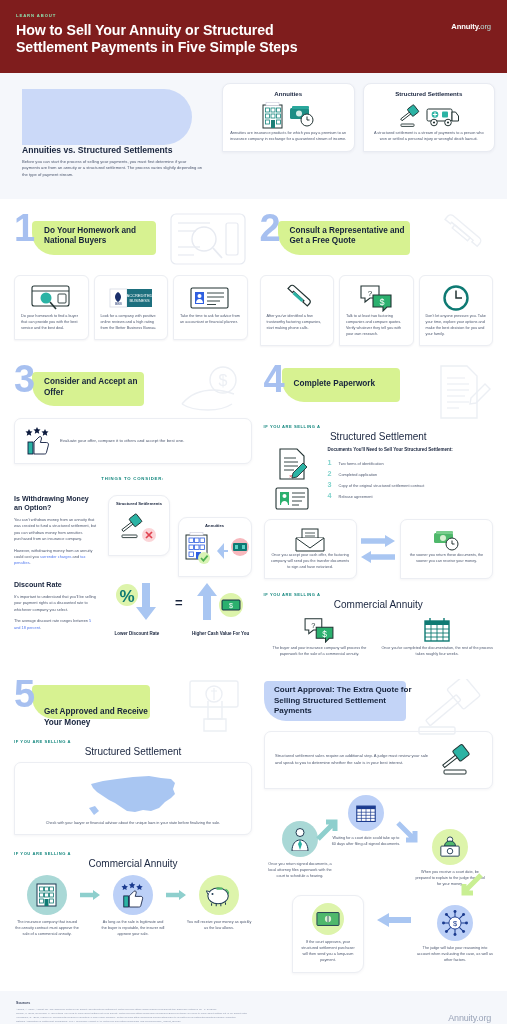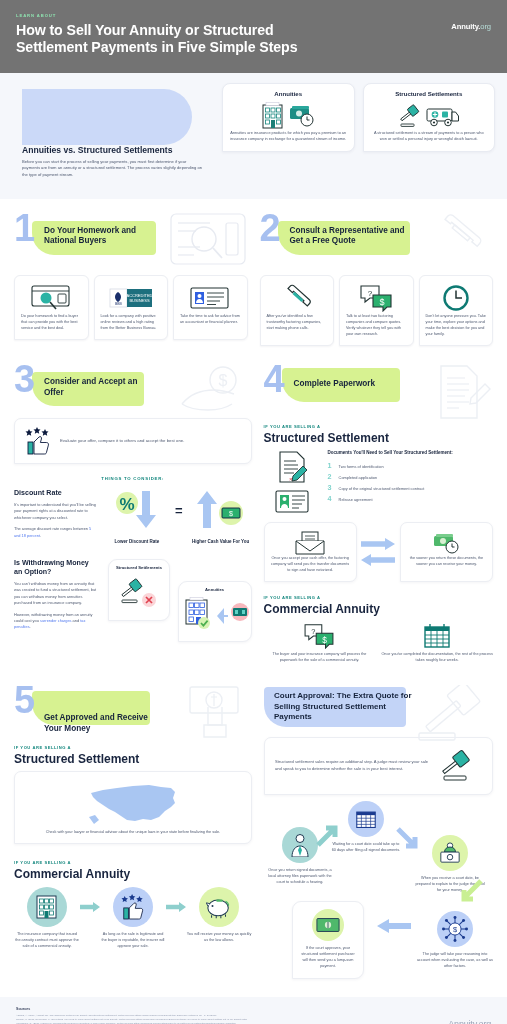--- a/index.html
+++ b/index.html
@@ -6,21 +6,21 @@
   body {
     width: 507px;
     background: #ffffff;
     font-family: "Liberation Sans", sans-serif;
     color: #1b2a4a;
     -webkit-font-smoothing: antialiased;
   }
 
   
   .hdr {
-    background: #737373;
+    background: #7f1d1d;
     padding: 13px 16px 16px 16px;
     position: relative;
     min-height: 56px;
   }
   .hdr-eyebrow {
     font-size: 4.2px;
     letter-spacing: 0.9px;
     font-weight: bold;
     color: #8fe3b0;
     text-transform: uppercase;
@@ -52,24 +52,25 @@
   }
   .eyebrow-teal {
     font-size: 4.1px;
     font-weight: bold;
     letter-spacing: 0.55px;
     color: #12867d;
     text-transform: uppercase;
     margin-bottom: 2px;
   }
   .sub-h {
-    font-size: 12px;
-    font-weight: bold;
+    font-size: 10px;
+    font-weight: normal;
     color: #19253f;
     margin-bottom: 5px;
+    text-align: center;
   }
   .body-txt { font-size: 4.15px; line-height: 1.62; color: #4e5970; }
   .lnk { color: #4f77ef; }
 
   
   .intro-wrap {
     background: #f5f7fb;
     padding: 10px 12px 14px 12px;
     display: flex;
     gap: 10px;
@@ -489,20 +490,66 @@
           <path d="M20 2 l1.1 2.2 2.4 .4 -1.8 1.7 .5 2.4 -2.2 -1.2 -2.2 1.2 .5 -2.4 -1.8 -1.7 2.4 -.4z"></path>
         </g>
         <rect x="3" y="15" width="5" height="12" fill="#2bb3a4" stroke="#0d1b3e" stroke-width="0.9"></rect>
         <path d="M9 27 V15 l5 -5 c1.5 -1 3 0 2.4 2 l-1 3.5 h6 c1.6 0 2.4 1.2 2 2.6 l-2 7.6 c-.3 1.2 -1.2 1.3 -2.2 1.3 z" fill="#fff" stroke="#0d1b3e" stroke-width="0.9"></path>
       </svg>
       <div class="body-txt" style="font-size:4.3px;">Evaluate your offer, compare it to others and accept the best one.</div>
     </div>
 
     <div class="tt-label">THINGS TO CONSIDER:</div>
 
+    <div class="two-col" style="margin-top:14px;">
+      <div class="tc-txt">
+        <div class="tc-h">Is Withdrawing Money an Option?</div>
+        <div class="tc-p">You can't withdraw money from an annuity that was created to fund a structured settlement, but you can withdraw money from annuities purchased from an insurance company.</div>
+        <div class="tc-p"><span>However, withdrawing money from an annuity could cost you </span><span class="lnk">surrender charges</span><span> and </span><span class="lnk">tax penalties</span><span>.</span></div>
+      </div>
+      <div class="tc-art" style="position:relative; height:86px;">
+        <div class="card" style="position:absolute; left:2px; top:0; width:62px; padding:5px 4px 7px 4px; text-align:center;">
+          <div style="font-size:4.2px; font-weight:bold; color:#17233c; line-height:1.3; margin-bottom:4px;">Structured Settlements</div>
+          <svg width="42" height="34" viewBox="0 0 42 34">
+            <g transform="rotate(-38 16 14)">
+              <rect x="3" y="11" width="14" height="2.4" fill="#fff" stroke="#233" stroke-width="0.9"></rect>
+              <rect x="15" y="7" width="9" height="10" rx="1" fill="#2bb3a4" stroke="#233" stroke-width="0.9"></rect>
+            </g>
+            <rect x="4" y="25" width="15" height="2.6" rx="0.6" fill="#fff" stroke="#233" stroke-width="0.9"></rect>
+            <circle cx="31" cy="25" r="7" fill="#fbd5d8"></circle>
+            <path d="M28 22 l6 6 M34 22 l-6 6" stroke="#e0424f" stroke-width="1.7"></path>
+          </svg>
+        </div>
+        <div class="card" style="position:absolute; right:0; top:22px; width:74px; padding:5px 4px 7px 4px; text-align:center;">
+          <div style="font-size:4.2px; font-weight:bold; color:#17233c; line-height:1.3; margin-bottom:3px;">Annuities</div>
+          <svg width="66" height="34" viewBox="0 0 66 34">
+            <rect x="3" y="4" width="21" height="24" fill="#fff" stroke="#233" stroke-width="1"></rect>
+            <rect x="7" y="1.5" width="13" height="2.5" fill="#fff" stroke="#ccd" stroke-width="0.6"></rect>
+            <g fill="none" stroke="#2f5fe0" stroke-width="0.8">
+              <rect x="6" y="7" width="4.5" height="4.5"></rect>
+                <rect x="11.5" y="7" width="4.5" height="4.5"></rect>
+                <rect x="17" y="7" width="4.5" height="4.5"></rect>
+              <rect x="6" y="14" width="4.5" height="4.5"></rect>
+                <rect x="11.5" y="14" width="4.5" height="4.5"></rect>
+                <rect x="17" y="14" width="4.5" height="4.5"></rect>
+              <rect x="6" y="21" width="4.5" height="4.5"></rect>
+            </g>
+            <rect x="13" y="21" width="5" height="7" fill="#2f5fe0"></rect>
+            <circle cx="21" cy="27" r="6" fill="#d8f3b4"></circle>
+            <path d="M18 27 l2.4 2.6 l4.2 -5" stroke="#4caf50" stroke-width="1.7" fill="none"></path>
+            <path d="M30 12 h14 v4 h7 l-8 7 l-8 -7 h7 v-4 z" fill="#a9c6f2" transform="rotate(90 40 17)"></path>
+            <circle cx="57" cy="16" r="9" fill="#f7b8bd"></circle>
+            <rect x="50" y="12" width="14" height="8" rx="1" fill="#0e7a73"></rect>
+            <rect x="52" y="14" width="3" height="4" fill="#5fd3c6"></rect>
+            <rect x="59" y="14" width="3" height="4" fill="#5fd3c6"></rect>
+          </svg>
+        </div>
+      </div>
+    </div>
+
     <div class="two-col">
       <div class="tc-txt">
         <div class="tc-h">Discount Rate</div>
         <div class="tc-p">It's important to understand that you'll be selling your payment rights at a discounted rate to whichever company you select.</div>
         <div class="tc-p"><span>The average discount rate ranges between </span><span class="lnk">5 and 18 percent</span><span>.</span></div>
       </div>
       <div class="tc-art">
         <div class="eq-row">
           <div class="eq-col">
             <svg width="52" height="42" viewBox="0 0 52 42">
@@ -515,66 +562,20 @@
           <div class="eq-sign">=</div>
           <div class="eq-col">
             <svg width="52" height="42" viewBox="0 0 52 42">
               <path d="M8 39 h8 V15 h6 L12 2 L2 15 h6 z" fill="#a9c6f2"></path>
               <circle cx="36" cy="24" r="12" fill="#ddf4ab"></circle>
               <rect x="27" y="19" width="18" height="10" rx="1" fill="#2bb06e" stroke="#0d1b3e" stroke-width="0.9"></rect>
               <text x="36" y="27" font-size="7" fill="#fff" text-anchor="middle" font-family="Liberation Sans">$</text>
             </svg>
             <div class="eq-cap">Higher Cash Value For You</div>
           </div>
-        </div>
-      </div>
-    </div>
-
-    <div class="two-col" style="margin-top:14px;">
-      <div class="tc-txt">
-        <div class="tc-h">Is Withdrawing Money an Option?</div>
-        <div class="tc-p">You can't withdraw money from an annuity that was created to fund a structured settlement, but you can withdraw money from annuities purchased from an insurance company.</div>
-        <div class="tc-p"><span>However, withdrawing money from an annuity could cost you </span><span class="lnk">surrender charges</span><span> and </span><span class="lnk">tax penalties</span><span>.</span></div>
-      </div>
-      <div class="tc-art" style="position:relative; height:86px;">
-        <div class="card" style="position:absolute; left:2px; top:0; width:62px; padding:5px 4px 7px 4px; text-align:center;">
-          <div style="font-size:4.2px; font-weight:bold; color:#17233c; line-height:1.3; margin-bottom:4px;">Structured Settlements</div>
-          <svg width="42" height="34" viewBox="0 0 42 34">
-            <g transform="rotate(-38 16 14)">
-              <rect x="3" y="11" width="14" height="2.4" fill="#fff" stroke="#233" stroke-width="0.9"></rect>
-              <rect x="15" y="7" width="9" height="10" rx="1" fill="#2bb3a4" stroke="#233" stroke-width="0.9"></rect>
-            </g>
-            <rect x="4" y="25" width="15" height="2.6" rx="0.6" fill="#fff" stroke="#233" stroke-width="0.9"></rect>
-            <circle cx="31" cy="25" r="7" fill="#fbd5d8"></circle>
-            <path d="M28 22 l6 6 M34 22 l-6 6" stroke="#e0424f" stroke-width="1.7"></path>
-          </svg>
-        </div>
-        <div class="card" style="position:absolute; right:0; top:22px; width:74px; padding:5px 4px 7px 4px; text-align:center;">
-          <div style="font-size:4.2px; font-weight:bold; color:#17233c; line-height:1.3; margin-bottom:3px;">Annuities</div>
-          <svg width="66" height="34" viewBox="0 0 66 34">
-            <rect x="3" y="4" width="21" height="24" fill="#fff" stroke="#233" stroke-width="1"></rect>
-            <rect x="7" y="1.5" width="13" height="2.5" fill="#fff" stroke="#ccd" stroke-width="0.6"></rect>
-            <g fill="none" stroke="#2f5fe0" stroke-width="0.8">
-              <rect x="6" y="7" width="4.5" height="4.5"></rect>
-                <rect x="11.5" y="7" width="4.5" height="4.5"></rect>
-                <rect x="17" y="7" width="4.5" height="4.5"></rect>
-              <rect x="6" y="14" width="4.5" height="4.5"></rect>
-                <rect x="11.5" y="14" width="4.5" height="4.5"></rect>
-                <rect x="17" y="14" width="4.5" height="4.5"></rect>
-              <rect x="6" y="21" width="4.5" height="4.5"></rect>
-            </g>
-            <rect x="13" y="21" width="5" height="7" fill="#2f5fe0"></rect>
-            <circle cx="21" cy="27" r="6" fill="#d8f3b4"></circle>
-            <path d="M18 27 l2.4 2.6 l4.2 -5" stroke="#4caf50" stroke-width="1.7" fill="none"></path>
-            <path d="M30 12 h14 v4 h7 l-8 7 l-8 -7 h7 v-4 z" fill="#a9c6f2" transform="rotate(90 40 17)"></path>
-            <circle cx="57" cy="16" r="9" fill="#f7b8bd"></circle>
-            <rect x="50" y="12" width="14" height="8" rx="1" fill="#0e7a73"></rect>
-            <rect x="52" y="14" width="3" height="4" fill="#5fd3c6"></rect>
-            <rect x="59" y="14" width="3" height="4" fill="#5fd3c6"></rect>
-          </svg>
         </div>
       </div>
     </div>
   </div>
 
   <div class="col">
     <div class="step-head" style="height:56px;">
       <div class="step-blob" style="width:118px; top:4px;"></div>
       <div class="step-num">4</div>
       <div class="step-title" style="width:120px; top:15px;">Complete Paperwork</div>

